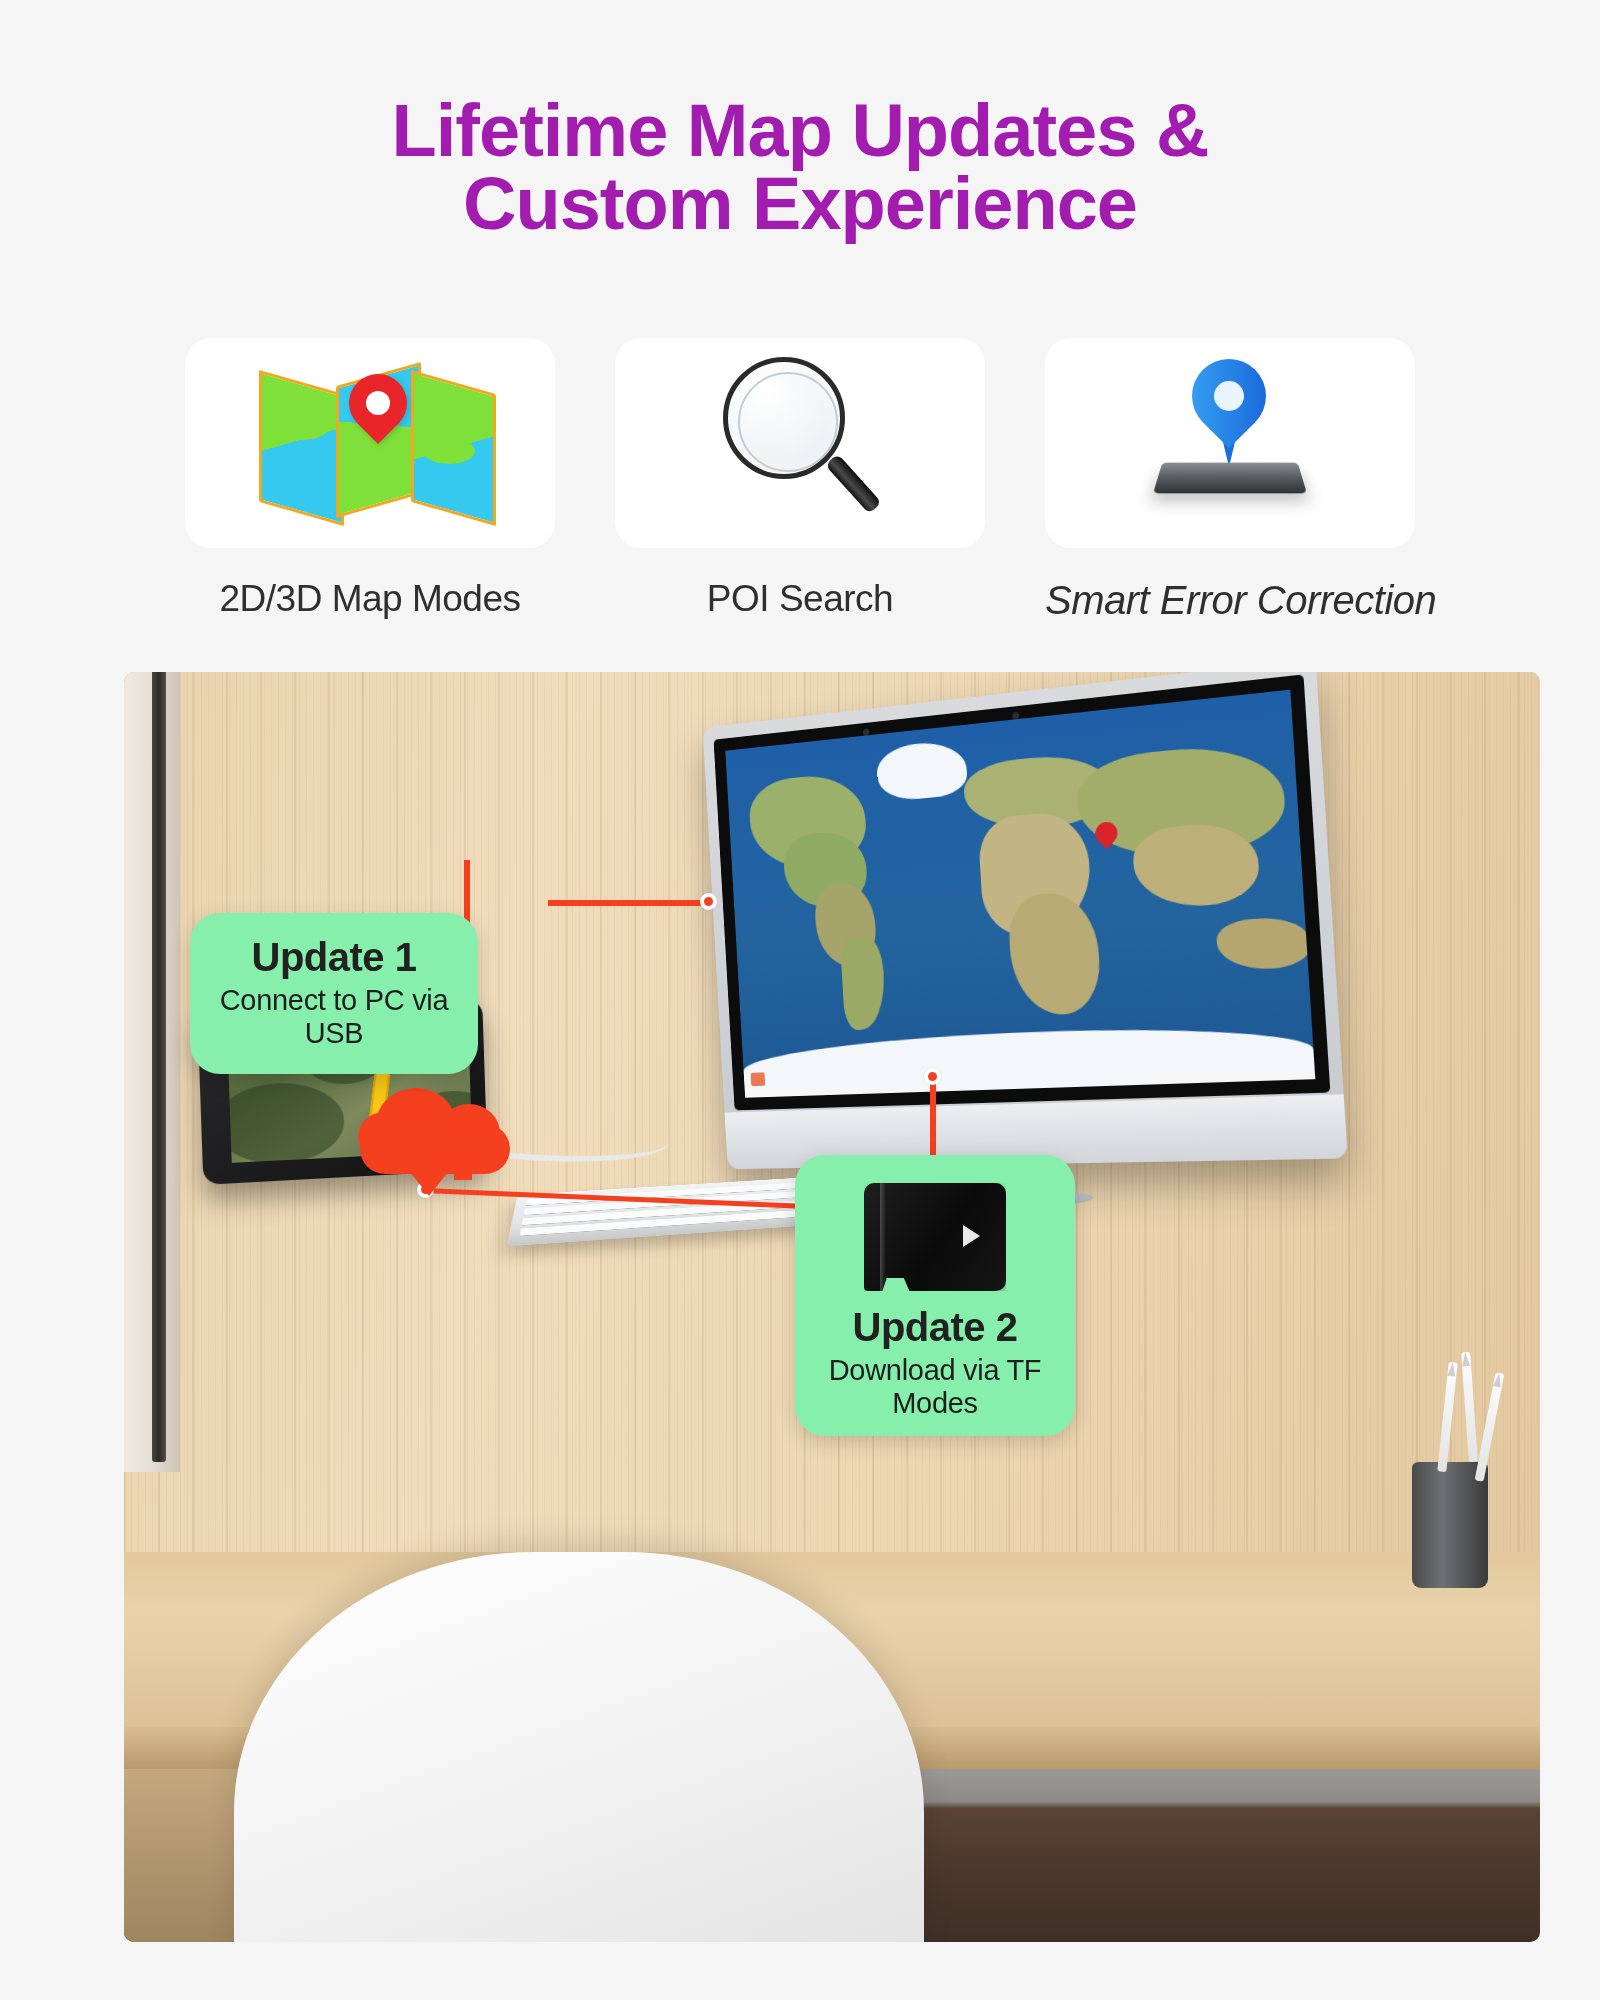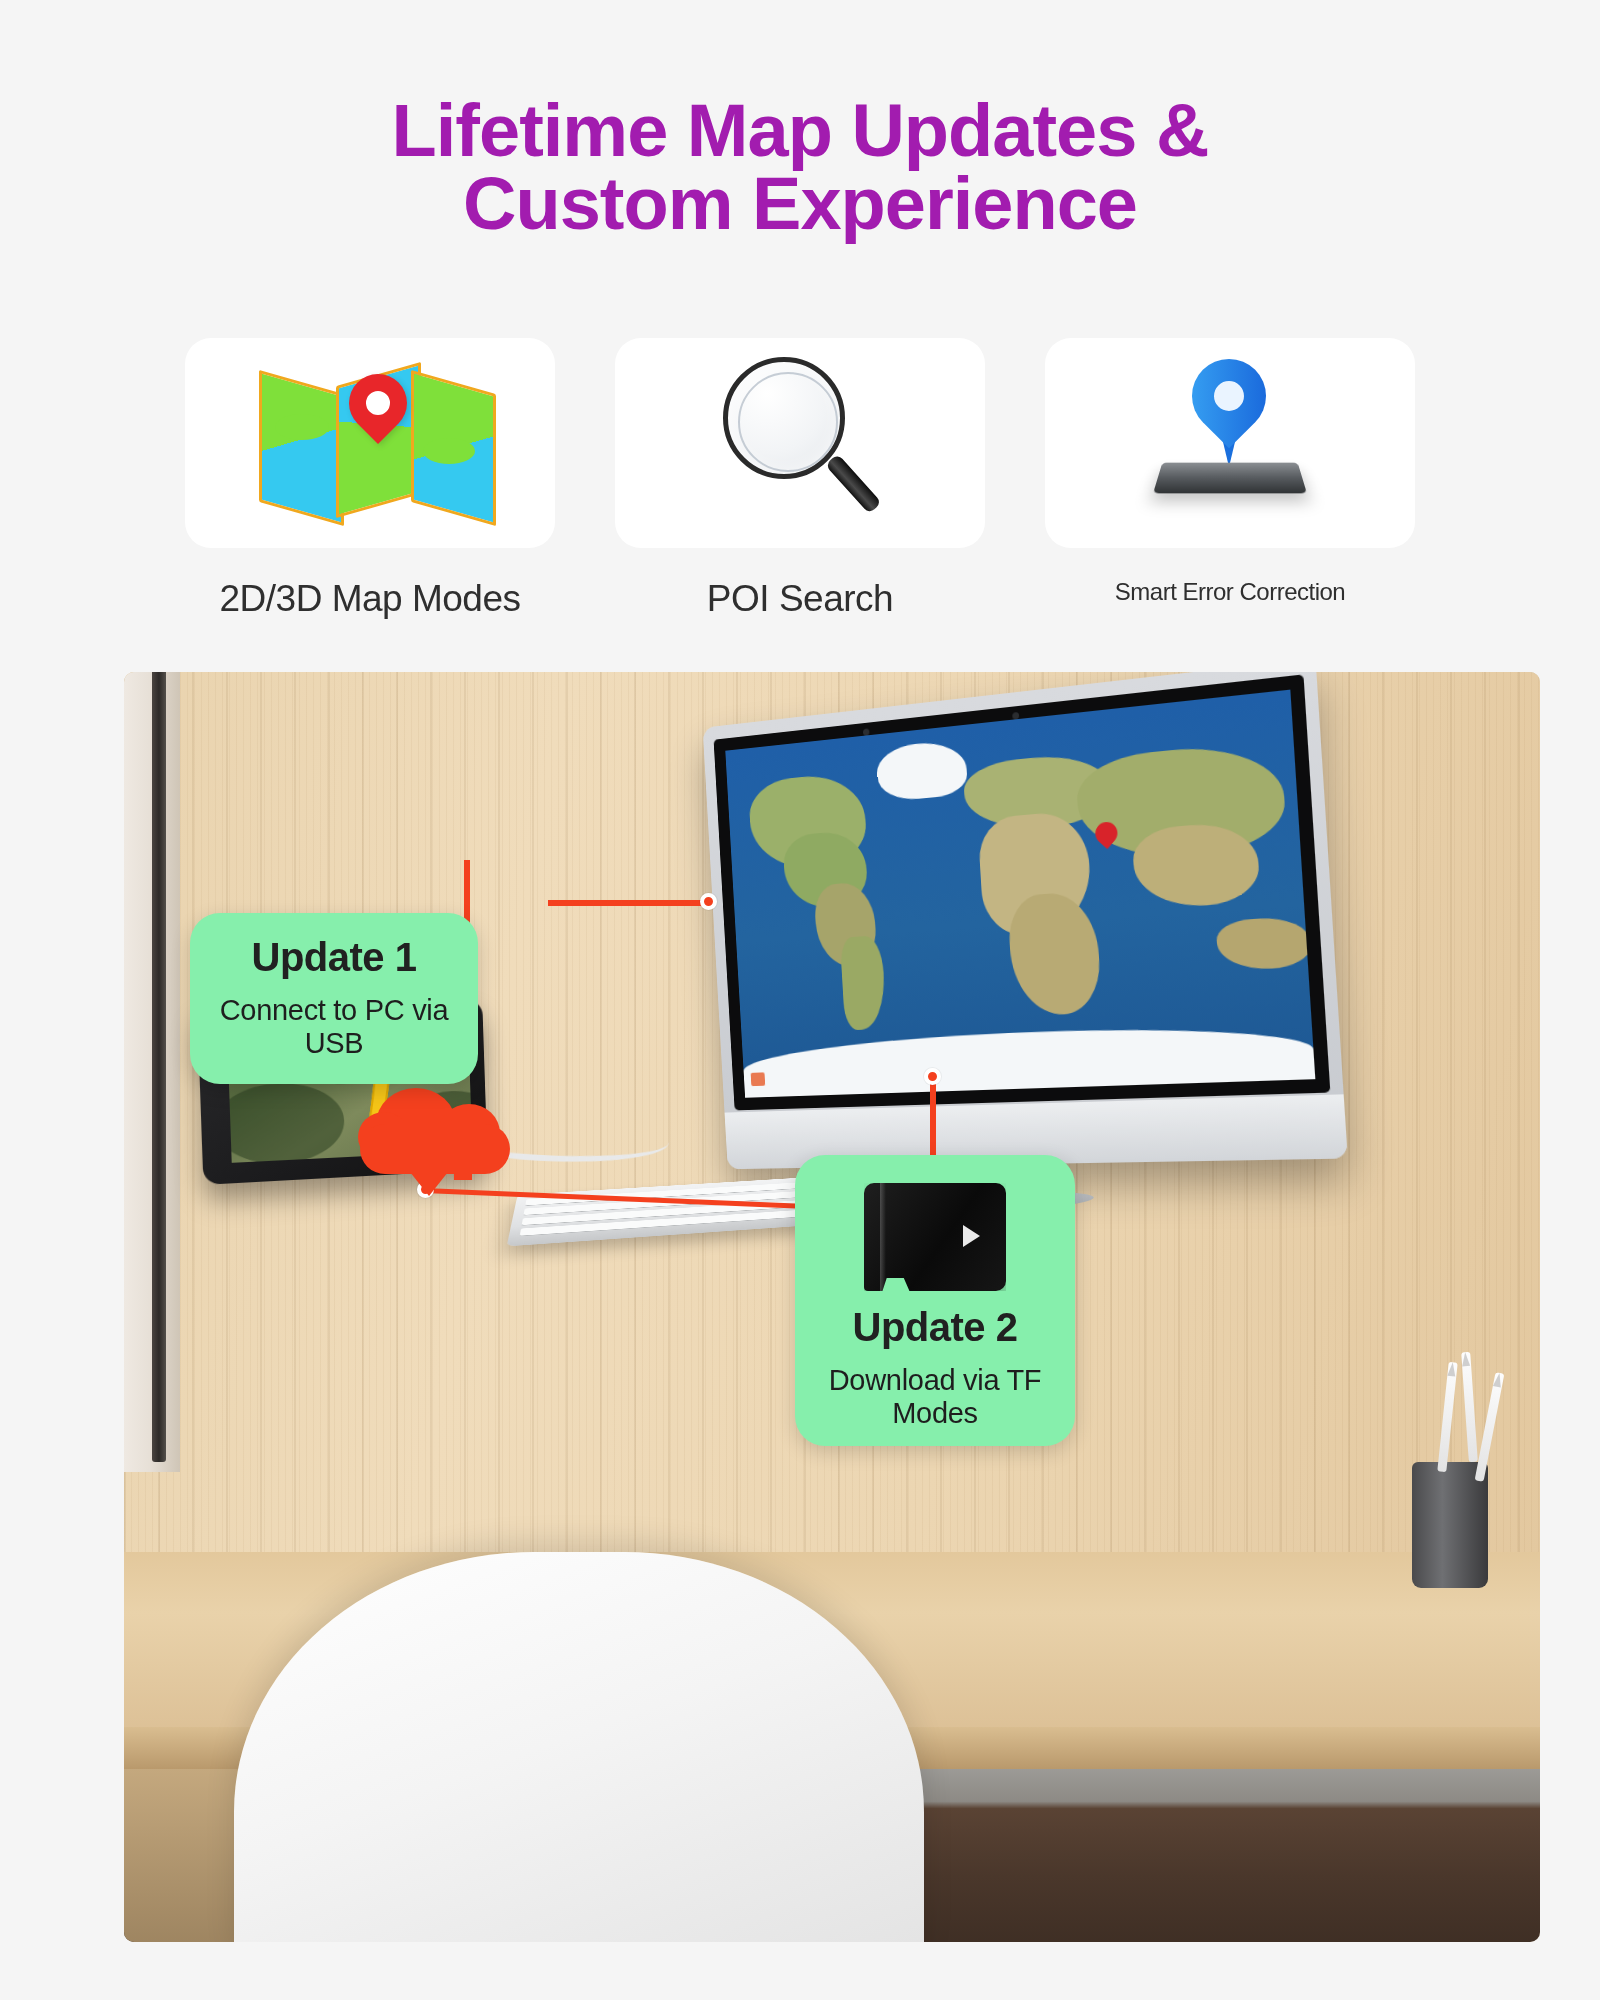--- a/index.html
+++ b/index.html
@@ -42,21 +42,21 @@
     overflow:hidden;
   }
   .feat-label {
     margin-top:30px;
     text-align:center;
     font-size:37px;
     color:#2f2f2f;
     letter-spacing:-0.5px;
     white-space:nowrap;
   }
-  .feature:nth-child(3) .feat-label { font-size:24px; }
+  .feature:nth-child(3) .feat-label { font-size:40px;font-style:italic; }
 
   
   .icon-map { width:235px; height:150px; position:relative; }
   .icon-map .panel {
     position:absolute; width:85px; height:132px;
     border:3px solid #f0a81e;
   }
   .icon-map .p1 { left:6px; top:14px; background:linear-gradient(150deg,#7fe03a 0 45%,#35c9f0 45% 100%); transform:skewY(16deg); border-radius:2px;}
   .icon-map .p2 { left:83px; top:6px; background:linear-gradient(200deg,#35c9f0 0 40%,#7fe03a 40% 100%); transform:skewY(-16deg); border-radius:2px;}
   .icon-map .p3 { left:158px; top:14px; background:linear-gradient(150deg,#7fe03a 0 50%,#35c9f0 50% 100%); transform:skewY(16deg); border-radius:2px;}
@@ -284,21 +284,21 @@
   
   .callout {
     position:absolute;
     background:#86efac;
     border-radius:30px;
     text-align:center;
     box-shadow:0 6px 20px rgba(0,0,0,.16);
     z-index:40;
   }
   .co-title { font-size:40px; font-weight:bold; color:#212121; letter-spacing:-0.5px; }
-  .co-sub   { font-size:29px; color:#1e1e1e; letter-spacing:-0.3px; margin-top:14px; }
+  .co-sub   { font-size:29px; color:#1e1e1e; letter-spacing:-0.3px; margin-top:4px; }
 
   #callout-update1 { left:190px; top:913px; width:288px; padding:22px 18px 24px; }
   #callout-update2 { left:795px; top:1155px; width:280px; padding:150px 16px 16px; }
 
   .tfcard {
     position:absolute; left:50%; top:28px; transform:translateX(-50%);
     width:142px; height:108px;
     background:linear-gradient(125deg,#1f1f1f 0%,#0a0a0a 55%,#161616 100%);
     border-radius:10px 10px 10px 4px;
     clip-path:polygon(0 0,100% 0,100% 100%,32% 100%,28% 88%,16% 88%,13% 100%,0 100%);

